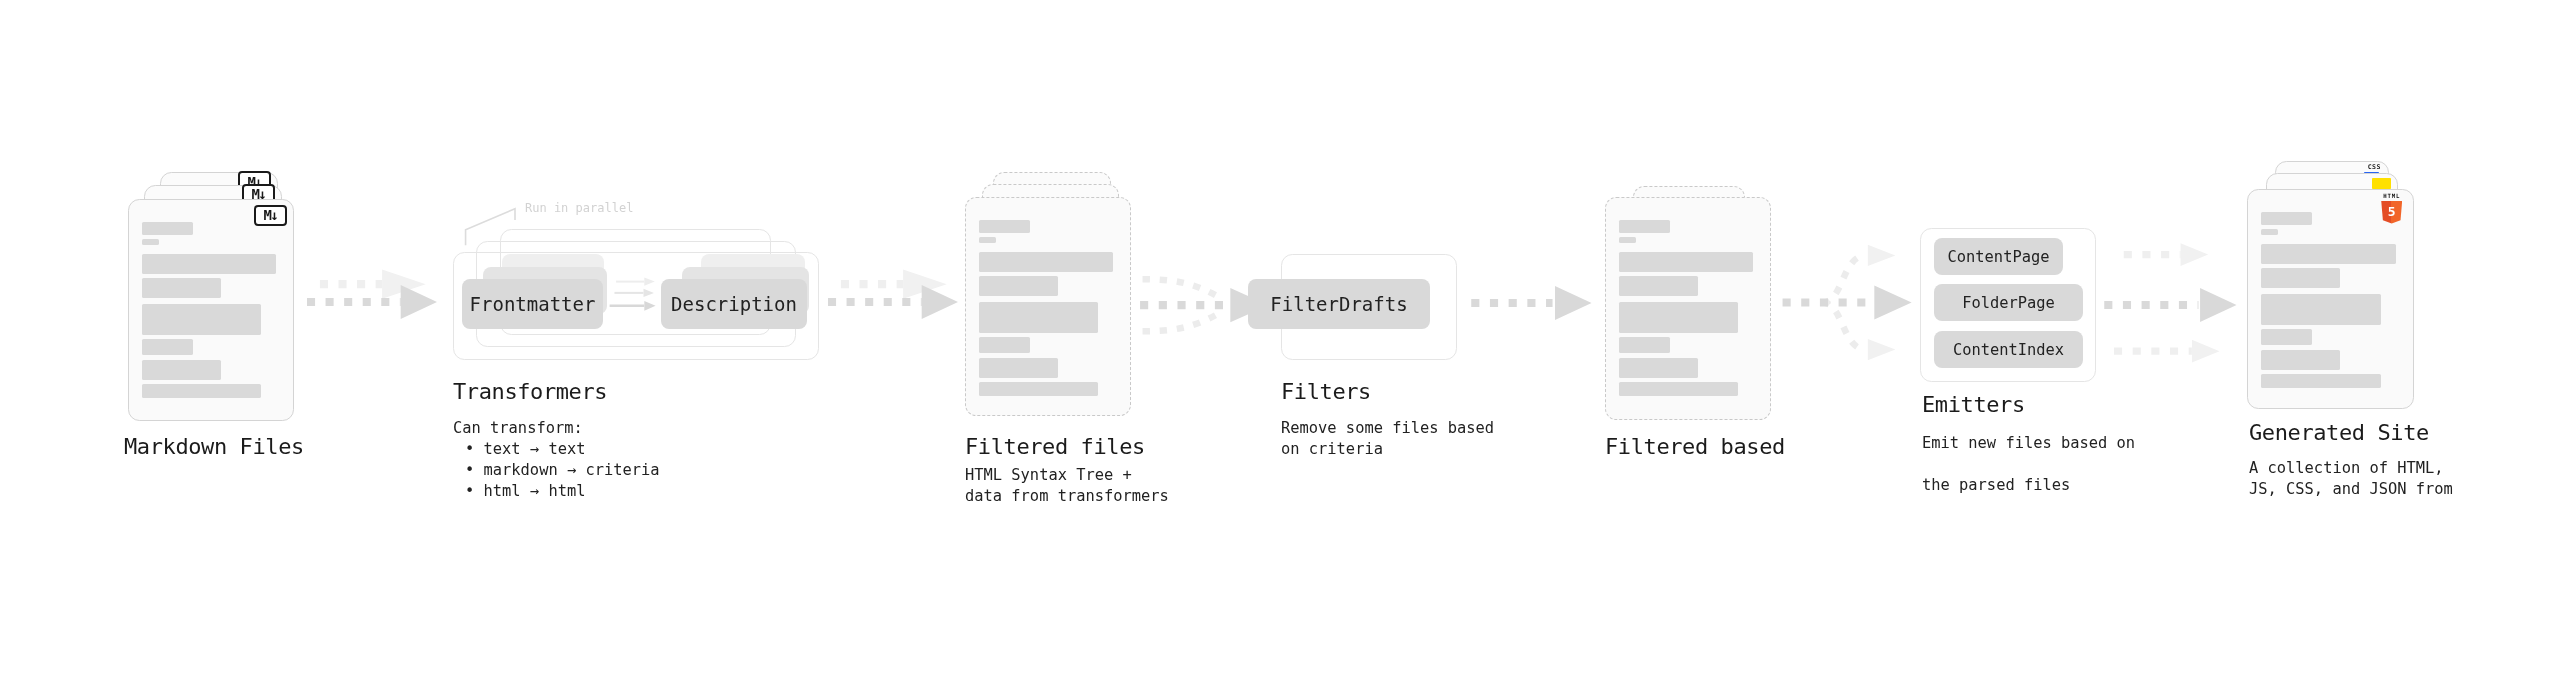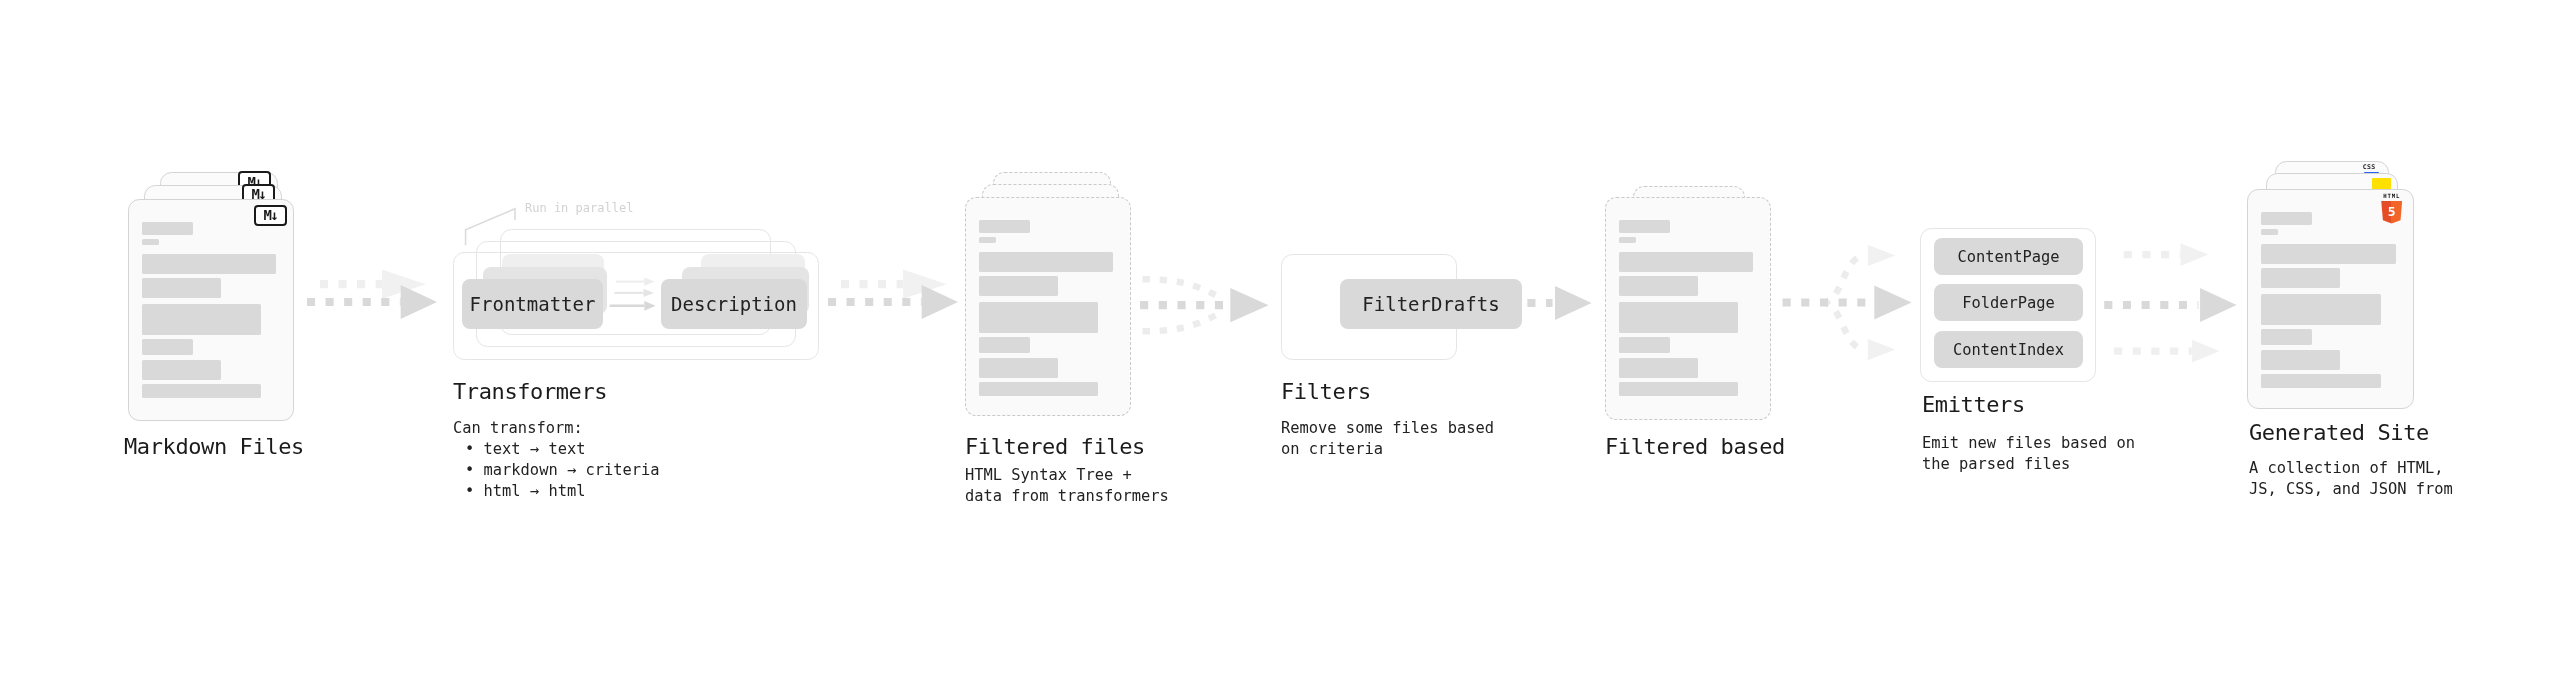--- a/index.html
+++ b/index.html
@@ -34,21 +34,21 @@
   
   .md-icon{position:absolute;width:32.5px;height:21px;border:2.4px solid var(--icon-ink);border-radius:4.1px;
            background:#fff;display:flex;align-items:center;justify-content:center;
            font-size:14px;font-weight:700;letter-spacing:-1.6px;color:var(--icon-ink)}
   .html5-badge{position:absolute;width:23px;text-align:center}
   .html5-word{font-size:5.7px;font-weight:700;letter-spacing:0.8px;color:#111;line-height:6.5px}
   .html5-shield{width:21px;height:23px;margin:0.8px auto 0;color:#fff;font-size:13px;font-weight:700;
            line-height:21px;text-align:center;
            background:linear-gradient(90deg,var(--html5-orange) 50%,var(--html5-orange-light) 50%);
            clip-path:polygon(0 0,100% 0,92% 85%,50% 100%,8% 85%)}
-  .css-badge{position:absolute;width:18px;text-align:left}
+  .css-badge{position:absolute;width:18px;text-align:right}
   .css-word{font-size:6.5px;font-weight:700;letter-spacing:0.4px;color:#1a1a1a;line-height:7.3px}
   .css-bar{width:14.6px;height:3.3px;background:var(--css-blue);margin:0.8px auto 0;border-radius:0.8px}
   .js-badge{position:absolute;width:18.7px;height:10.6px;background:var(--js-yellow);border-radius:0.8px}
 
   
   .frame{position:absolute;border:1.6px solid var(--frame-border);border-radius:11.4px}
   .pill{position:absolute;background:var(--pill-fill);border-radius:8.1px;display:flex;
         align-items:center;justify-content:center;font-size:19px;color:#222}
   .pill.ghost1{background:var(--pill-ghost-1)}
   .pill.ghost2{background:var(--pill-ghost-2)}
@@ -170,21 +170,21 @@
 
   <svg style="left:1136px;top:275px" width="135" height="62" viewBox="0 0 166 76">
     <path class="dash-curve" d="M 8 5 C 48 5 72 10 102 27"></path>
     <path class="dash-curve" d="M 8 69 C 48 69 72 64 102 47"></path>
     <line class="dash-dark" x1="5" y1="37" x2="112" y2="37"></line>
     <polygon class="head-dark" points="116,16 116,58 163,37"></polygon>
   </svg>
 
   <div>
     <div class="frame" style="left:1281px;top:254px;width:176px;height:106px"></div>
-    <div class="pill" style="left:1340px;top:279px;width:182px;height:50px;z-index:2">FilterDrafts</div>
+    <div class="pill" style="left:1248px;top:279px;width:182px;height:50px;z-index:2">FilterDrafts</div>
     <div class="heading" style="left:1281px;top:379px">Filters</div>
     <div class="body-line" style="left:1281px;top:418px">Remove some files based</div>
     <div class="body-line" style="left:1281px;top:439px">on criteria</div>
   </div>
 
   <svg style="left:1468px;top:280px" width="126" height="46" viewBox="0 0 155 56">
     <line class="dash-dark" x1="4" y1="28" x2="104" y2="28"></line>
     <polygon class="head-dark" points="107,7 107,49 152,28"></polygon>
   </svg>
 
@@ -209,26 +209,26 @@
     <path class="dash-curve" d="M 52 77 C 78 77 76 19 106 19"></path>
     <polygon class="head-light" points="108,6 108,32 142,19"></polygon>
     <path class="dash-curve" d="M 52 77 C 78 77 76 135 106 135"></path>
     <polygon class="head-light" points="108,122 108,148 142,135"></polygon>
     <line class="dash-dark" x1="3" y1="77" x2="113" y2="77"></line>
     <polygon class="head-dark" points="116,56 116,98 162,77"></polygon>
   </svg>
 
   <div>
     <div class="frame" style="left:1920px;top:228px;width:176px;height:154px"></div>
-    <div class="pill small" style="left:1934px;top:238px;width:149px;height:37px;z-index:2">ContentPage</div>
+    <div class="pill small" style="left:1934px;top:238px;width:129px;height:37px;z-index:2">ContentPage</div>
     <div class="pill small" style="left:1934px;top:284px;width:149px;height:37px;z-index:2">FolderPage</div>
     <div class="pill small" style="left:1934px;top:331px;width:149px;height:37px;z-index:2">ContentIndex</div>
     <div class="heading" style="left:1922px;top:392px">Emitters</div>
     <div class="body-line" style="left:1922px;top:433px">Emit new files based on</div>
-    <div class="body-line" style="left:1922px;top:454px">the parsed files</div>
+    <div class="body-line" style="left:1922px;top:475px">the parsed files</div>
   </div>
 
   <svg style="left:2101px;top:240px" width="138" height="125" viewBox="0 0 170 154">
     <line class="dash-light" x1="28" y1="18" x2="98" y2="18" style="stroke-width:9"></line>
     <polygon class="head-light" points="98,4 98,32 132,18"></polygon>
     <line class="dash-dark" x1="4" y1="80" x2="120" y2="80"></line>
     <polygon class="head-dark" points="122,59 122,101 167,80"></polygon>
     <line class="dash-light" x1="16" y1="137" x2="112" y2="137" style="stroke-width:9"></line>
     <polygon class="head-light" points="112,123 112,151 146,137"></polygon>
   </svg>

